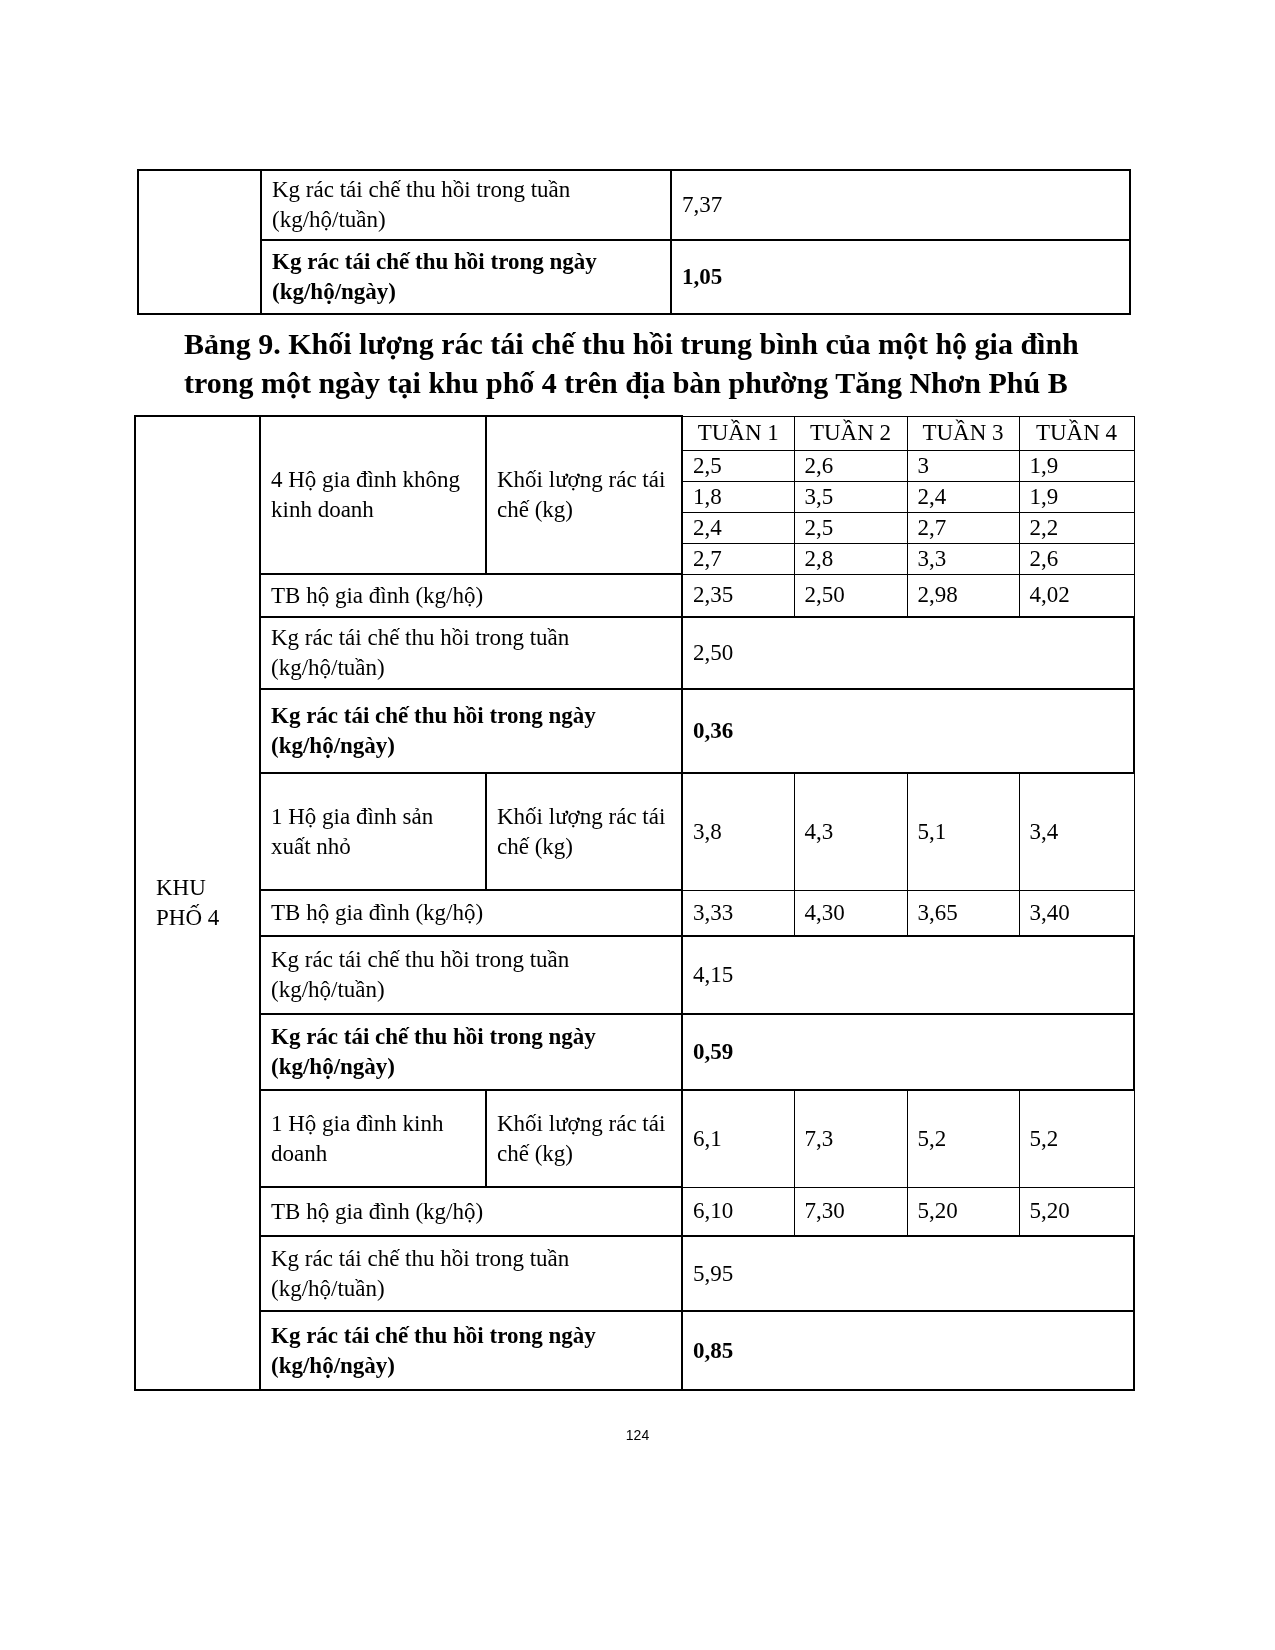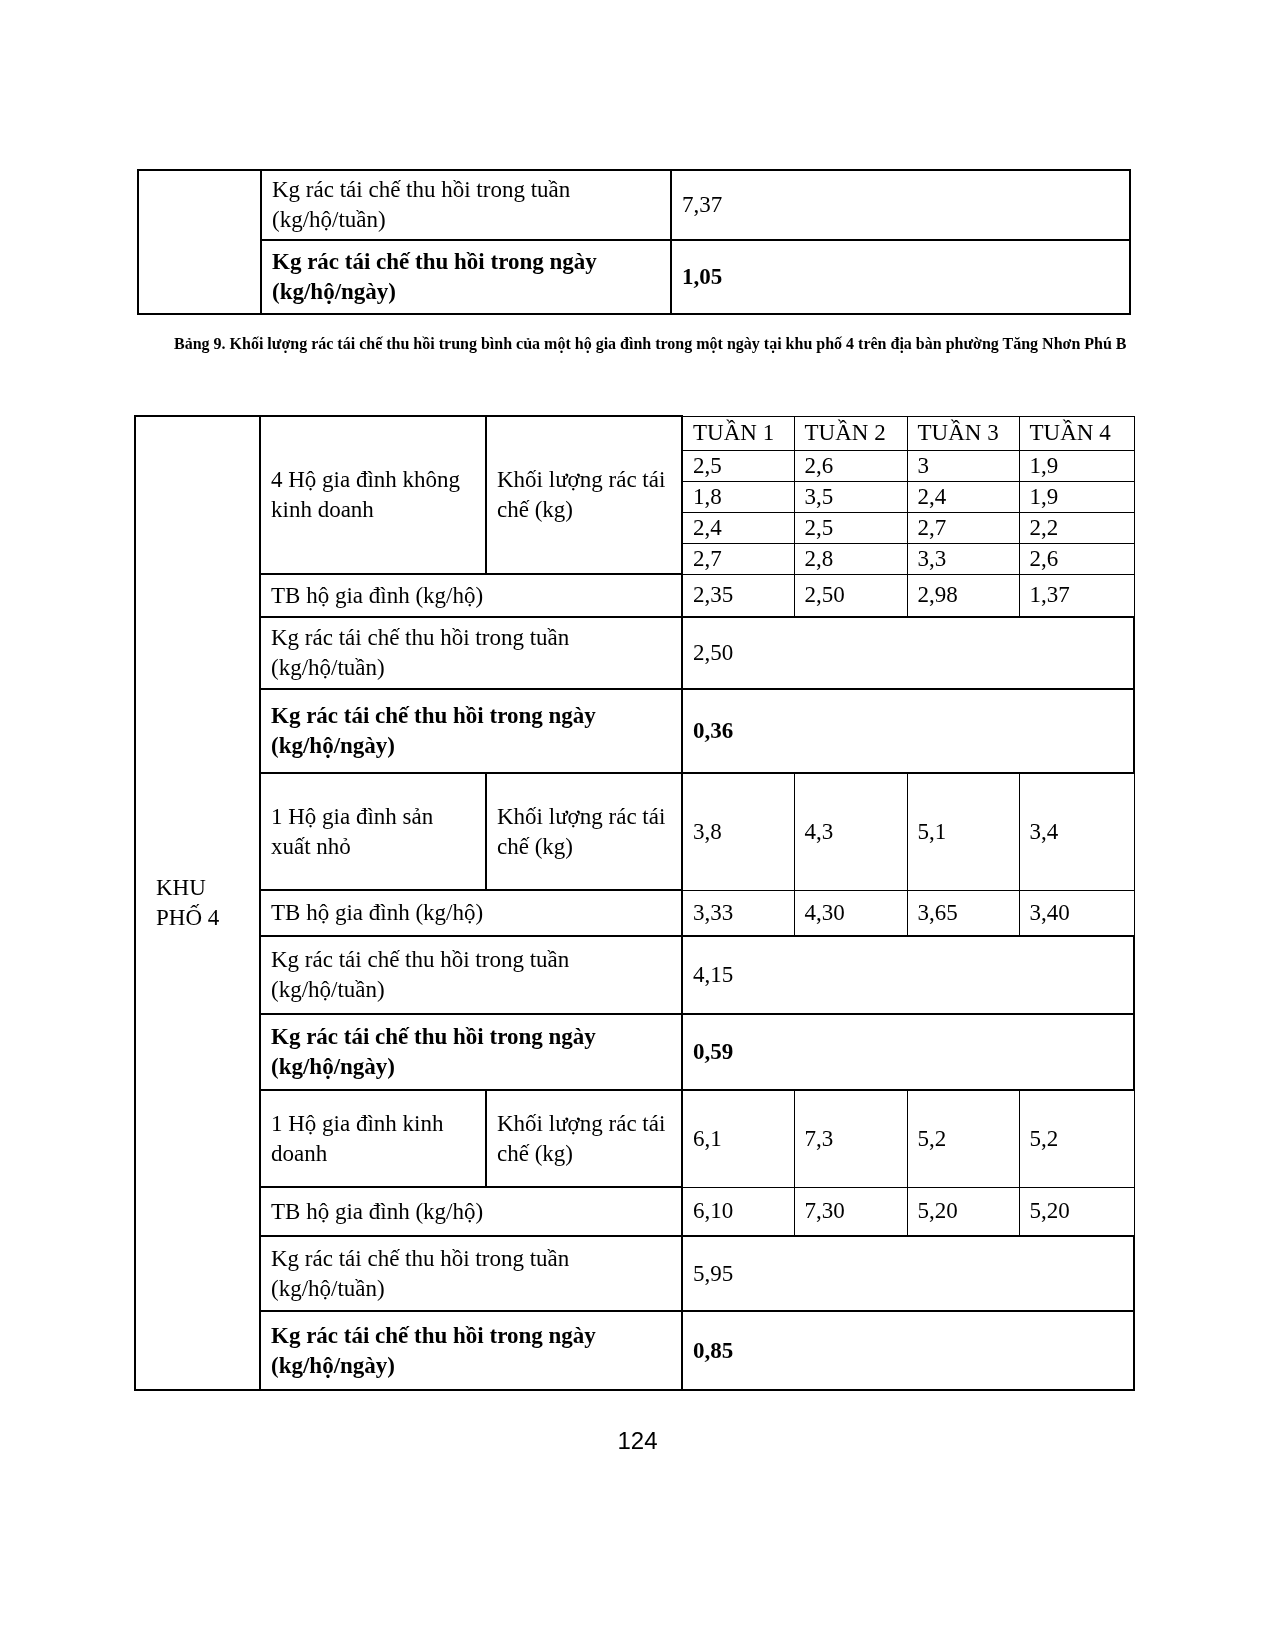--- a/index.html
+++ b/index.html
@@ -3,23 +3,23 @@
 <meta charset="utf-8">
 <style>
   html, body { margin:0; padding:0; background:#ffffff; }
   body { width:1275px; height:1650px; position:relative; font-family:"Liberation Serif", serif; color:#000; }
   table { border-collapse:collapse; position:absolute; font-size:23px; line-height:30px; }
   td { border:2px solid #000; padding:0 10px; vertical-align:middle; }
   td.thin { border-width:1px; }
   .b { font-weight:bold; }
   #t1 { left:137px; top:169px; width:994px; }
   #t2 { left:134px; top:415px; width:1001px; }
-  .caption { position:absolute; left:174px; top:324px; width:960px; font-weight:bold; font-size:16px; line-height:39px; }
-  .pagenum { position:absolute; left:0; width:1275px; top:1427px; text-align:center; font-family:"Liberation Sans", sans-serif; font-size:24px; }
-  .wk { text-align:left; }
+  .caption { position:absolute; left:184px; top:324px; width:960px; font-weight:bold; font-size:30px; line-height:39px; }
+  .pagenum { position:absolute; left:0; width:1275px; top:1427px; text-align:center; font-family:"Liberation Sans", sans-serif; font-size:14px; }
+  .wk { text-align:center; }
 </style>
 </head>
 <body>
 
 <table id="t1">
   <colgroup>
       <col style="width:123px">
       <col style="width:410px">
       <col>
     </colgroup>
@@ -81,21 +81,21 @@
     <td class="thin">2,7</td>
     <td class="thin">2,8</td>
     <td class="thin">3,3</td>
     <td class="thin">2,6</td>
   </tr>
   <tr style="height:43px">
     <td colspan="2">TB hộ gia đình (kg/hộ)</td>
     <td class="thin">2,35</td>
     <td class="thin">2,50</td>
     <td class="thin">2,98</td>
-    <td class="thin">1,37</td>
+    <td class="thin">4,02</td>
   </tr>
   <tr style="height:72px">
     <td colspan="2">Kg rác tái chế thu hồi trong tuần (kg/hộ/tuần)</td>
     <td colspan="4">2,50</td>
   </tr>
   <tr style="height:84px">
     <td colspan="2" class="b">Kg rác tái chế thu hồi trong ngày (kg/hộ/ngày)</td>
     <td colspan="4" class="b">0,36</td>
   </tr>
 

